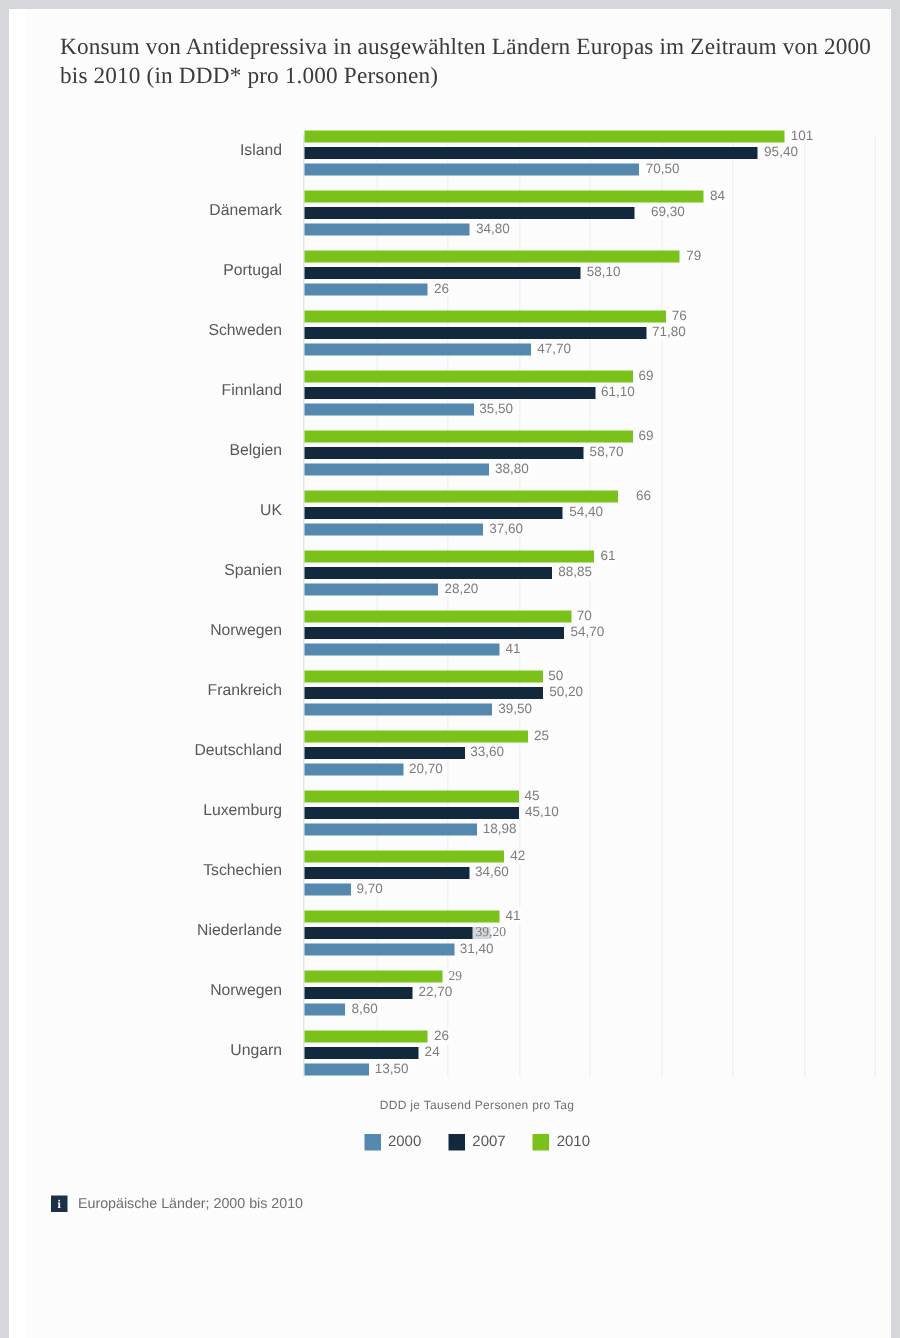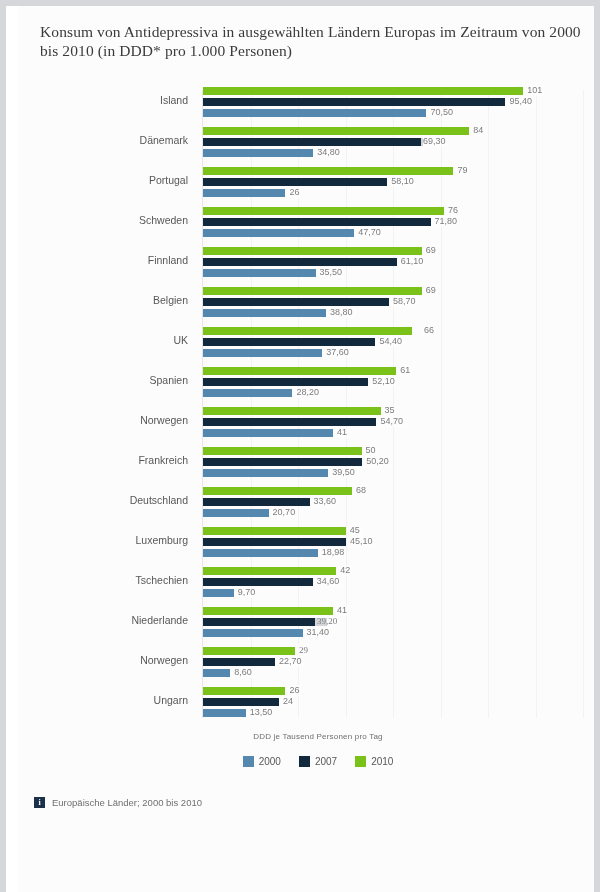--- a/index.html
+++ b/index.html
@@ -203,21 +203,21 @@
           </div>
           <div class="row">
             <div class="row-label">Dänemark</div>
             <div class="bars">
               <div class="bar-wrap">
                 <div class="bar green" style="width: 266.28px; background: rgb(122, 193, 26);"></div>
                 <div class="bar-val" style="left: 268.28px;">84</div>
               </div>
               <div class="bar-wrap">
                 <div class="bar navy" style="width: 219.681px; background: rgb(18, 40, 60);"></div>
-                <div class="bar-val" style="left: 218px;">69,30</div>
+                <div class="bar-val" style="left: 229px;">69,30</div>
               </div>
               <div class="bar-wrap">
                 <div class="bar blue" style="width: 110.316px; background: rgb(85, 136, 174);"></div>
                 <div class="bar-val" style="left: 112.316px;">34,80</div>
               </div>
             </div>
           </div>
           <div class="row">
             <div class="row-label">Portugal</div>
             <div class="bars">
@@ -305,34 +305,34 @@
           </div>
           <div class="row">
             <div class="row-label">Spanien</div>
             <div class="bars">
               <div class="bar-wrap">
                 <div class="bar green" style="width: 193.37px; background: rgb(122, 193, 26);"></div>
                 <div class="bar-val" style="left: 195.37px;">61</div>
               </div>
               <div class="bar-wrap">
                 <div class="bar navy" style="width: 165.157px; background: rgb(18, 40, 60);"></div>
-                <div class="bar-val" style="left: 167.157px;">52,10</div>
+                <div class="bar-val" style="left: 167.157px;">88,85</div>
               </div>
               <div class="bar-wrap">
                 <div class="bar blue" style="width: 89.394px; background: rgb(85, 136, 174);"></div>
                 <div class="bar-val" style="left: 91.394px;">28,20</div>
               </div>
             </div>
           </div>
           <div class="row">
             <div class="row-label">Norwegen</div>
             <div class="bars">
               <div class="bar-wrap">
                 <div class="bar green" style="width: 177.52px; background: rgb(122, 193, 26);"></div>
-                <div class="bar-val" style="left: 179.52px;">35</div>
+                <div class="bar-val" style="left: 179.52px;">70</div>
               </div>
               <div class="bar-wrap">
                 <div class="bar navy" style="width: 173.399px; background: rgb(18, 40, 60);"></div>
                 <div class="bar-val" style="left: 175.399px;">54,70</div>
               </div>
               <div class="bar-wrap">
                 <div class="bar blue" style="width: 129.97px; background: rgb(85, 136, 174);"></div>
                 <div class="bar-val" style="left: 131.97px;">41</div>
               </div>
             </div>
@@ -352,21 +352,21 @@
                 <div class="bar blue" style="width: 125.215px; background: rgb(85, 136, 174);"></div>
                 <div class="bar-val" style="left: 127.215px;">39,50</div>
               </div>
             </div>
           </div>
           <div class="row">
             <div class="row-label">Deutschland</div>
             <div class="bars">
               <div class="bar-wrap">
                 <div class="bar green" style="width: 148.99px; background: rgb(122, 193, 26);"></div>
-                <div class="bar-val" style="left: 150.99px;">68</div>
+                <div class="bar-val" style="left: 150.99px;">25</div>
               </div>
               <div class="bar-wrap">
                 <div class="bar navy" style="width: 106.512px; background: rgb(18, 40, 60);"></div>
                 <div class="bar-val" style="left: 108.512px;">33,60</div>
               </div>
               <div class="bar-wrap">
                 <div class="bar blue" style="width: 65.619px; background: rgb(85, 136, 174);"></div>
                 <div class="bar-val" style="left: 67.619px;">20,70</div>
               </div>
             </div>

